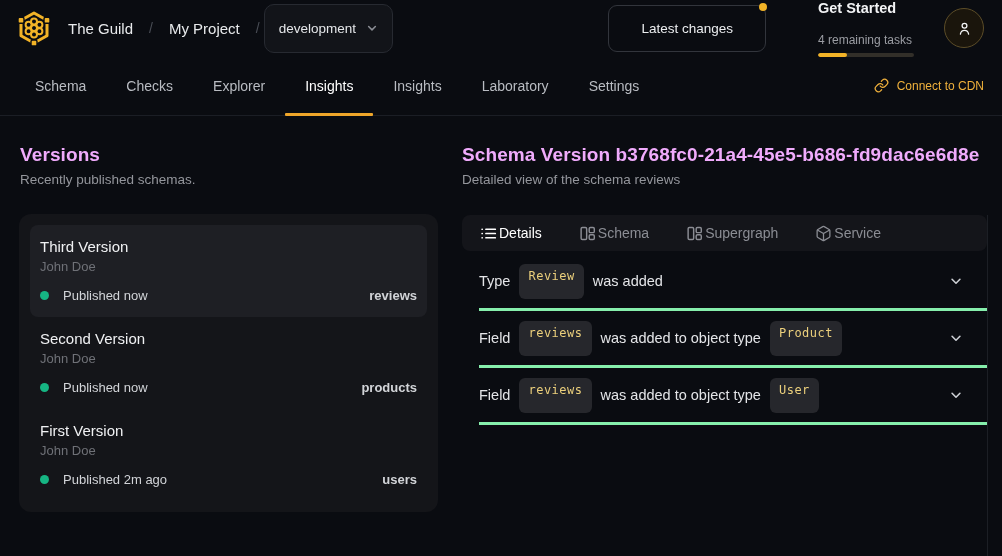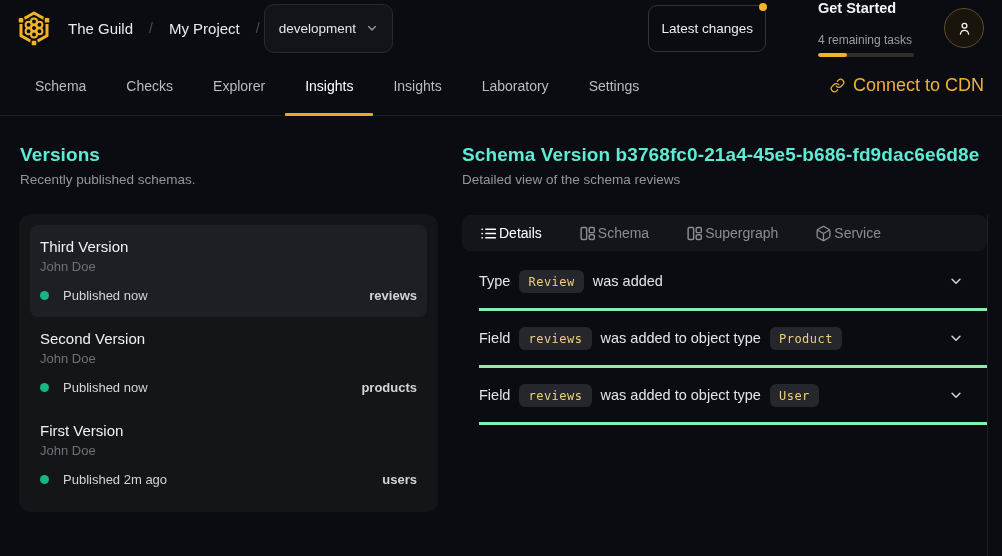--- a/index.html
+++ b/index.html
@@ -22,21 +22,21 @@
   .crumb { color:#e8eaec; cursor:pointer; }
   .crumb-sep { color:#4a4e56; font-size:14px; }
   .target-btn {
     margin-left:4px; height:49px; padding:0 14px; display:flex; align-items:center; gap:10px;
     background:#121419; border:1px solid #272a31; border-radius:10px;
     color:#e4e6e9; font-size:13.5px; cursor:pointer; font-family:inherit;
   }
   .chev { color:#8b8e95; }
   .spacer { flex:1; }
   .latest-btn {
-    position:relative; height:47px; padding:0 12px;
+    position:relative; height:47px; padding:0 32px;
     background:transparent; border:1px solid #32353c; border-radius:9px;
     color:#eceef0; font-size:13.5px; cursor:pointer; font-family:inherit;
   }
   .latest-dot {
     position:absolute; top:-3px; right:-2px; width:8px; height:8px;
     border-radius:50%; background:#f2b327;
   }
   .get-started { margin-left:52px; width:96px; }
   .gs-title { font-size:14.5px; font-weight:700; color:#f2f3f5; line-height:1.25; }
   .gs-sub { font-size:12px; color:#9b9da3; margin-top:16px; white-space:nowrap; }
@@ -58,29 +58,29 @@
     position:relative; display:flex; align-items:center; padding:0 20px;
     font-size:14px; color:#b9bcc2; cursor:pointer;
   }
   .nav-tab.active { color:#ffffff; font-weight:500; }
   .nav-tab.active::after {
     content:""; position:absolute; left:0; right:0; bottom:-1px; height:3px;
     background:#efa62a; border-radius:1px;
   }
   .cdn-link {
     margin-left:auto; display:flex; align-items:center; gap:8px;
-    color:#f0b13c; font-size:18px; cursor:pointer;
+    color:#f0b13c; font-size:12px; cursor:pointer;
   }
 
   
   .main { display:flex; padding-top:28px; }
   .left-col { width:438px; flex:0 0 auto; padding-left:20px; }
   .right-col { width:526px; margin-left:24px; flex:0 0 auto; }
 
-  .page-title { font-size:19px; font-weight:700; color:#5eead4; letter-spacing:.1px; }
+  .page-title { font-size:19px; font-weight:700; color:#f0abfc; letter-spacing:.1px; }
   .page-sub { margin-top:6px; font-size:13.5px; color:#94969c; }
 
   
   .versions-box {
     margin-top:27px; margin-left:-1px; width:419px;
     background:#141519; border-radius:12px; padding:11px; 
   }
   .version-item { padding:13px 10px 14px 10px; border-radius:8px; cursor:pointer; }
   .version-item.selected { background:#1e1f24; }
   .v-name { font-size:15px; font-weight:400; color:#f0f1f3; }
@@ -101,21 +101,21 @@
   .detail-tab .ticon { color:inherit; }
   .section-title { margin:23px 0 0 17px; font-size:16px; font-weight:700; color:#f1f2f4; }
   .changes { margin-top:3px; padding-left:17px; }
   .change-row {
     display:flex; align-items:center; gap:9px; height:57px;
     border-bottom:3px solid #86efac; padding-right:24px;
   }
   .change-text { font-size:14.5px; color:#e4e5e8; }
   .code-badge {
     font-family:"DejaVu Sans Mono", monospace; font-size:12px; letter-spacing:.5px;
-    color:#ecd07c; background:#26272c; border-radius:6px; padding:5px 9px 4px 9px;text-align:right;
+    color:#ecd07c; background:#26272c; border-radius:6px; padding:5px 9px 16px 9px;text-align:right;
   }
   .row-chev { margin-left:auto; color:#cdd0d5; cursor:pointer; }
 </style>
 </head>
 <body>
 
 <header class="topbar">
   <div class="logo">
     <svg width="36" height="38" viewBox="0 0 36 38" fill="none">
       <path d="M18 4 L31 11.3 V26.7 L18 34 L5 26.7 V11.3 Z" stroke="#f2b327" stroke-width="3" stroke-linejoin="round"></path>

